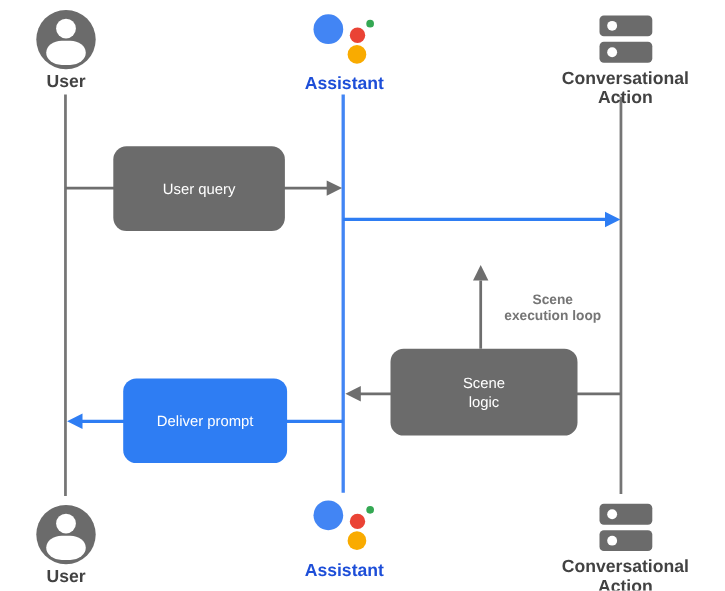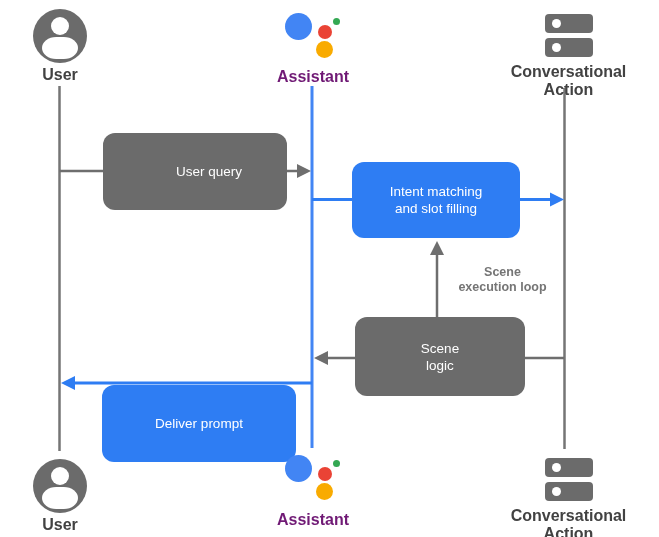--- a/index.html
+++ b/index.html
@@ -14,21 +14,21 @@
     text-align:center;font-size:13.5px;line-height:17px;white-space:pre-line;
   }
   .box.gray{background:#6B6B6B;}
   .box.blue{background:#2E7DF3;}
   .annotation{
     position:absolute;text-align:center;font-size:12.5px;font-weight:bold;
     color:#757575;line-height:15px;white-space:pre-line;
   }
   .actor{position:absolute;text-align:center;}
   .actor-label{font-size:16px;font-weight:bold;color:#424242;}
-  .actor-label.light{color:#701a75;}
+  .actor-label.light{color:#1d4ed8;}
   
   .person-icon{position:relative;width:54px;height:54px;border-radius:50%;
     background:#6B6B6B;margin:0 auto;overflow:hidden;}
   .person-head{position:absolute;left:18px;top:8px;width:18px;height:18px;
     border-radius:50%;background:#fff;}
   .person-body{position:absolute;left:9px;top:28px;width:36px;height:22px;
     border-radius:18px/14px;background:#fff;}
   
   .assistant-logo{position:relative;width:56px;height:46px;margin:0 auto;}
   .assistant-logo span{position:absolute;border-radius:50%;}
@@ -73,29 +73,27 @@
       <line x1="564" y1="358" x2="327" y2="358" stroke="#6E6E6E" stroke-width="2.5"></line>
       <polygon points="314,358 328,351 328,365" fill="#6E6E6E"></polygon>
     </g>
 
     <g>
       <line x1="312" y1="383" x2="74" y2="383" stroke="#2E7DF3" stroke-width="3"></line>
       <polygon points="61,383 75,376 75,390" fill="#2E7DF3"></polygon>
     </g>
   </svg>
 
-  <div class="box gray" style="left:103px;top:133px;width:156px;height:77px;padding-left:28px;">User query</div>
+  <div class="box gray" style="left:103px;top:133px;width:156px;height:77px;">User query</div>
 
-  <div class="box blue" style="left:352px;top:162px;width:168px;height:76px;">Intent matching
-and slot filling</div>
 
   <div class="box gray" style="left:355px;top:317px;width:170px;height:79px;">Scene
 logic</div>
 
-  <div class="box blue" style="left:102px;top:344px;width:194px;height:77px;margin-top:41px;">Deliver prompt</div>
+  <div class="box blue" style="left:112px;top:344px;width:149px;height:77px;">Deliver prompt</div>
 
   <div class="annotation" style="left:430px;top:265px;width:145px;">Scene
 execution loop</div>
 
   <div class="actor" style="left:10px;top:9px;width:100px;">
     <div class="person-icon">
       <span class="person-head"></span>
       <span class="person-body"></span>
     </div>
     <div class="actor-label" style="margin-top:3px;">User</div>

